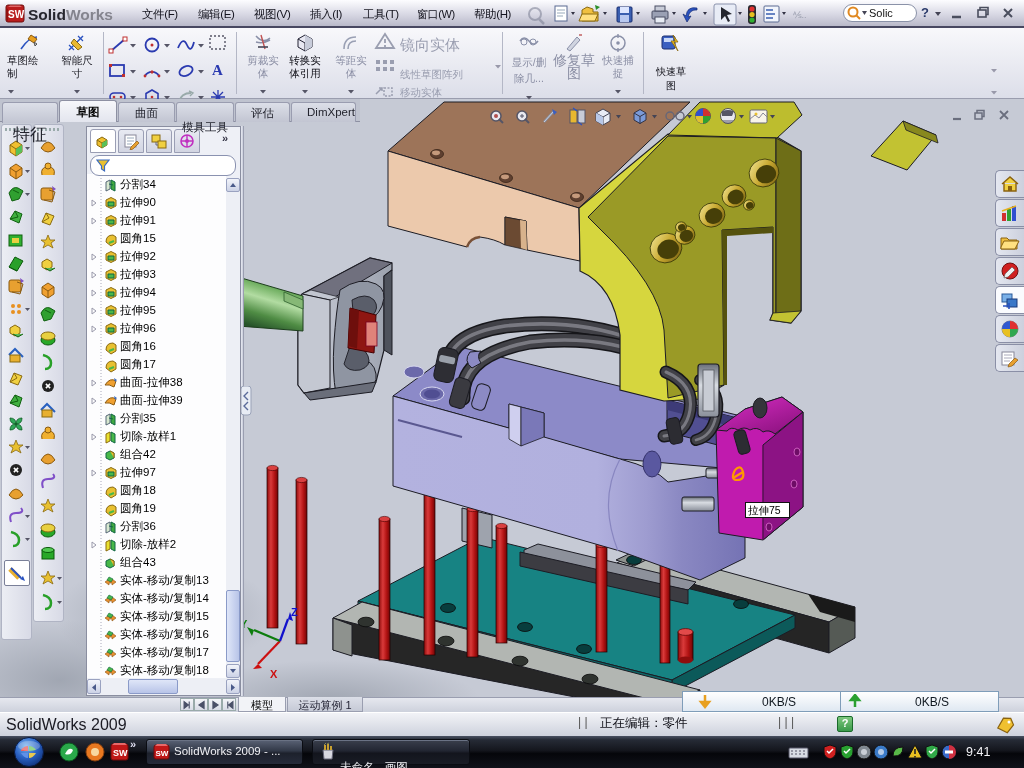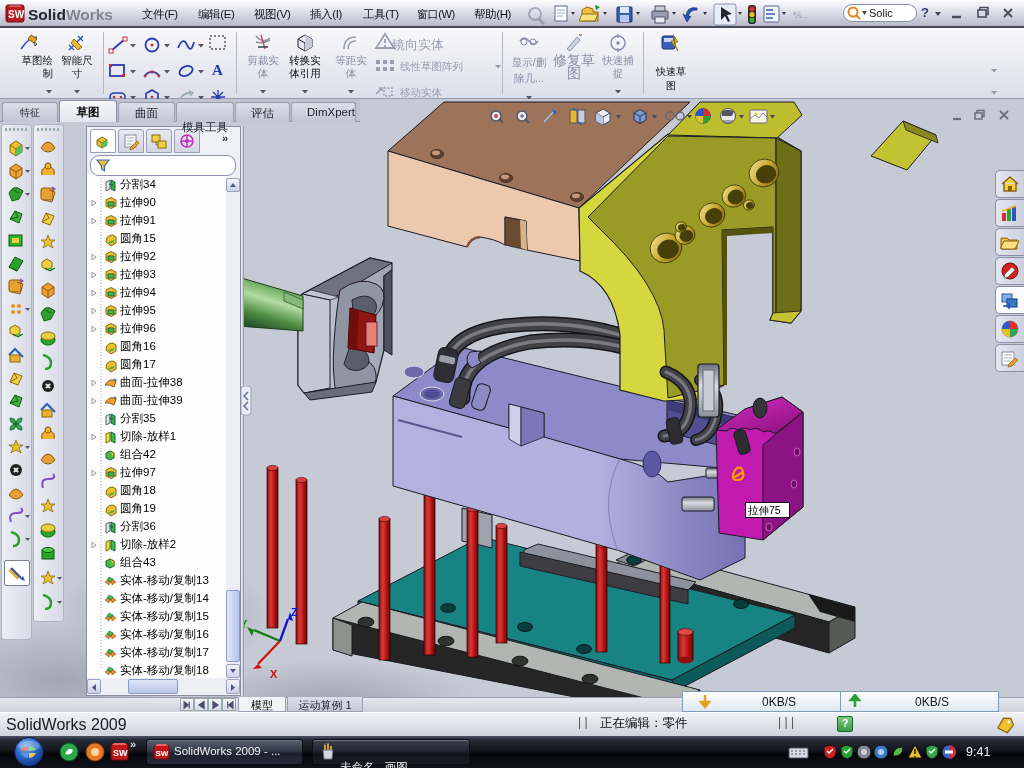--- a/index.html
+++ b/index.html
@@ -281,21 +281,21 @@
     <svg class="abs" style="left:948px;top:5px;z-index:6" width="72" height="16" viewBox="0 0 72 16">
 <path d="M4,12 l9,0" stroke="#4a4e5e" stroke-width="2.5"></path>
 <g stroke="#4a4e5e" fill="none" stroke-width="1.6">
         <rect x="30" y="5" width="8" height="7"></rect>
         <path d="M32,5 l0,-2.5 l8,0 l0,7 l-2,0"></path>
       </g>
 <path d="M56,4 l8,8 M64,4 l-8,8" stroke="#4a4e5e" stroke-width="2"></path>
 </svg>
   </div>
 <div class="abs" style="left:0;top:28px;width:1024px;height:71px;background:linear-gradient(#f8f8fb,#dcdee9);border-bottom:1px solid #9a9dae;z-index:5">
-    <div class="abs" style="left:7px;top:2px;width:46px;height:68px;text-align:right"><div style="margin:3px auto 0;width:22px;height:20px"><svg width="22" height="20" viewBox="0 0 22 20">
+    <div class="abs" style="left:7px;top:2px;width:46px;height:68px;text-align:left"><div style="margin:3px auto 0;width:22px;height:20px"><svg width="22" height="20" viewBox="0 0 22 20">
           <path d="M2,16 q8,-12 16,-12" stroke="#2a52c0" stroke-width="1.6" fill="none"></path>
           <path d="M12,2 l6,4 l-3,4 l-6,-4 z" fill="#e8a020" stroke="#8a5a10"></path>
           <path d="M15,9 l3,2 l-2,2 z" fill="#c8c8c8" stroke="#555"></path>
         </svg></div><div style="font-size:10.5px;line-height:13px;color:#1a1a22;margin-top:1px">草图绘<br>制</div><svg width="8" height="5" style="margin-top:0">
         <path d="M1,1 l6,0 l-3,3.5 z" fill="#556"></path>
       </svg></div>
     <div class="abs" style="left:54px;top:2px;width:46px;height:68px;text-align:center"><div style="margin:3px auto 0;width:22px;height:20px"><svg width="22" height="20" viewBox="0 0 22 20">
           <path d="M3,17 L17,3" stroke="#2a52c0" stroke-width="1.4"></path>
           <path d="M3,12 l5,5 M12,3 l5,5" stroke="#2a52c0" stroke-width="1.2"></path>
           <path d="M8,6 l8,8 l-4,3 l-7,-7 z" fill="#e8b830" stroke="#8a6a10"></path>
@@ -395,32 +395,32 @@
       </svg></div>
     <div class="abs" style="left:328px;top:2px;width:46px;height:68px;text-align:center"><div style="margin:3px auto 0;width:22px;height:20px"><svg width="22" height="20" viewBox="0 0 22 20">
           <path d="M4,16 q0,-12 12,-12 M8,16 q0,-8 8,-8" stroke="#9aa0b4" stroke-width="1.6" fill="none"></path>
         </svg></div><div style="font-size:10.5px;line-height:13px;color:#8a8ea4;margin-top:1px">等距实<br>体</div><svg width="8" height="5" style="margin-top:0">
         <path d="M1,1 l6,0 l-3,3.5 z" fill="#556"></path>
       </svg></div>
     <svg class="abs" style="left:374px;top:4px" width="22" height="18" viewBox="0 0 22 18">
       <path d="M11,2 L20,16 L2,16 Z" fill="none" stroke="#9a9eb0" stroke-width="1.8"></path>
       <path d="M11,7 l0,4 M11,13 l0,2" stroke="#9a9eb0" stroke-width="1.8"></path>
     </svg>
-    <div class="tx" style="left:392px;top:8px;font-size:13px;color:#9a9eb0">镜向实体</div>
+    <div class="tx" style="left:400px;top:8px;font-size:15px;color:#9a9eb0">镜向实体</div>
     <svg class="abs" style="left:374px;top:30px" width="22" height="18" viewBox="0 0 22 18">
       <g fill="#9a9eb0">
         <rect x="2" y="2" width="4" height="4"></rect>
         <rect x="9" y="2" width="4" height="4"></rect>
         <rect x="16" y="2" width="4" height="4"></rect>
         <rect x="2" y="9" width="4" height="4"></rect>
         <rect x="9" y="9" width="4" height="4"></rect>
         <rect x="16" y="9" width="4" height="4"></rect>
       </g>
     </svg>
-    <div class="tx" style="left:400px;top:32px;font-size:10.5px;color:#9a9eb0">线性草图阵列</div>
+    <div class="tx" style="left:400px;top:40px;font-size:10.5px;color:#9a9eb0">线性草图阵列</div>
     <svg class="abs" style="left:374px;top:56px" width="22" height="14" viewBox="0 0 22 14">
       <rect x="10" y="4" width="8" height="8" fill="none" stroke="#9a9eb0" stroke-width="1.5" stroke-dasharray="2,1.5"></rect>
       <path d="M2,10 l6,-6 M5,4 l3,0 l0,3" stroke="#9a9eb0" stroke-width="1.5" fill="none"></path>
     </svg>
     <div class="tx" style="left:400px;top:58px;font-size:10.5px;color:#9a9eb0">移动实体</div>
     <svg class="abs" style="left:494px;top:36px" width="8" height="5">
       <path d="M1,1 l6,0 l-3,3.5 z" fill="#99a"></path>
     </svg>
     <div class="abs" style="left:506px;top:2px;width:46px;height:68px;text-align:center"><div style="margin:3px auto 0;width:22px;height:20px"><svg width="22" height="20" viewBox="0 0 22 20">
           <path d="M2,8 q4,-6 9,0 q5,6 9,0" stroke="#8a90a8" stroke-width="1.5" fill="none"></path>
@@ -455,21 +455,21 @@
     <div class="abs" style="left:502px;top:4px;width:1px;height:62px;background:#b4b7c6"></div>
     <div class="abs" style="left:643px;top:4px;width:1px;height:62px;background:#b4b7c6"></div>
     <svg class="abs" style="left:990px;top:40px" width="8" height="5">
       <path d="M1,1 l6,0 l-3,3.5 z" fill="#99a"></path>
     </svg>
     <svg class="abs" style="left:990px;top:62px" width="8" height="5">
       <path d="M1,1 l6,0 l-3,3.5 z" fill="#99a"></path>
     </svg>
   </div>
 <div class="abs" style="left:0;top:99px;width:360px;height:23px;background:#bfc3cf;border-bottom:1px solid #8d90a2;z-index:5">
-    <div class="abs" style="left:2px;top:3px;width:56px;height:20px;background:linear-gradient(#dcdfe8,#c2c5d2);border:1px solid #9a9db0;border-bottom:none;border-radius:3px 3px 0 0;text-align:center;font-size:10px;color:#23242e;padding-top:3px">特征</div>
+    <div class="abs" style="left:2px;top:3px;width:56px;height:20px;background:linear-gradient(#dcdfe8,#c2c5d2);border:1px solid #9a9db0;border-bottom:none;border-radius:3px 3px 0 0;text-align:center;font-size:17px;color:#23242e;padding-top:20px">特征</div>
     <div class="abs" style="left:59px;top:1px;width:58px;height:22px;background:linear-gradient(#f6f7fa,#e3e5ee);border:1px solid #8d90a2;border-bottom:none;border-radius:3px 3px 0 0;text-align:center;font-size:11.5px;font-weight:bold;color:#000;padding-top:4px">草图</div>
     <div class="abs" style="left:118px;top:3px;width:57px;height:20px;background:linear-gradient(#dcdfe8,#c2c5d2);border:1px solid #9a9db0;border-bottom:none;border-radius:3px 3px 0 0;text-align:center;font-size:11.5px;color:#23242e;padding-top:3px">曲面</div>
     <div class="abs" style="left:176px;top:3px;width:58px;height:20px;background:linear-gradient(#dcdfe8,#c2c5d2);border:1px solid #9a9db0;border-bottom:none;border-radius:3px 3px 0 0;text-align:center;font-size:11.5px;color:#23242e;padding-top:17px">模具工具</div>
     <div class="abs" style="left:235px;top:3px;width:55px;height:20px;background:linear-gradient(#dcdfe8,#c2c5d2);border:1px solid #9a9db0;border-bottom:none;border-radius:3px 3px 0 0;text-align:center;font-size:11.5px;color:#23242e;padding-top:3px">评估</div>
     <div class="abs" style="left:291px;top:3px;width:65px;height:20px;background:linear-gradient(#dcdfe8,#c2c5d2);border:1px solid #9a9db0;border-bottom:none;border-radius:3px 3px 0 0;text-align:right;font-size:11.5px;color:#23242e;padding-top:3px">DimXpert</div>
   </div>
 <svg class="abs" style="left:488px;top:106px;z-index:4" width="290" height="22" viewBox="0 0 290 22">
 <g>
       <circle cx="8" cy="10" r="5" fill="#e8e8f0" stroke="#556" stroke-width="1.5"></circle>
       <path d="M11,13l4,4" stroke="#556" stroke-width="2"></path>

